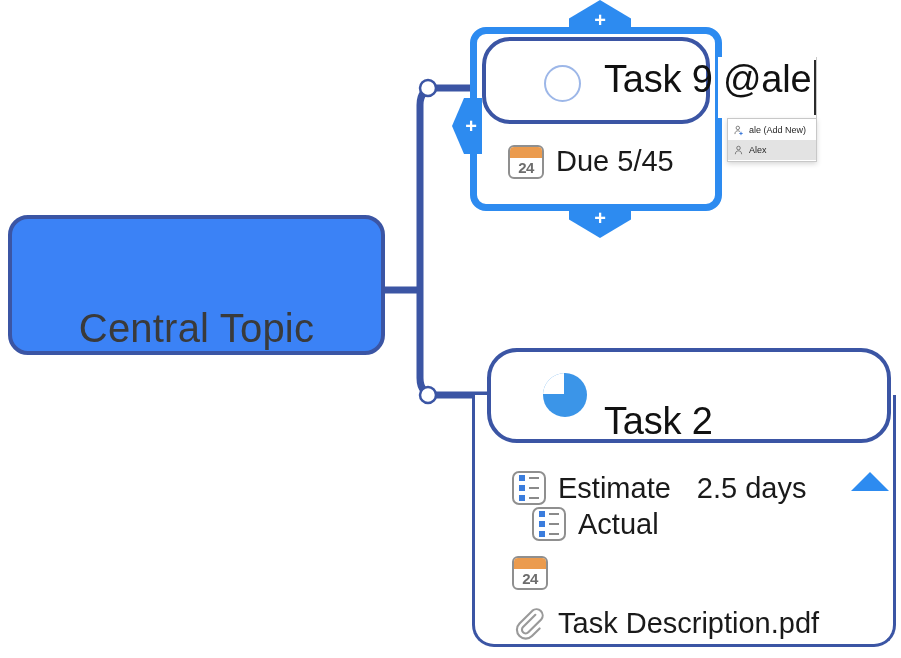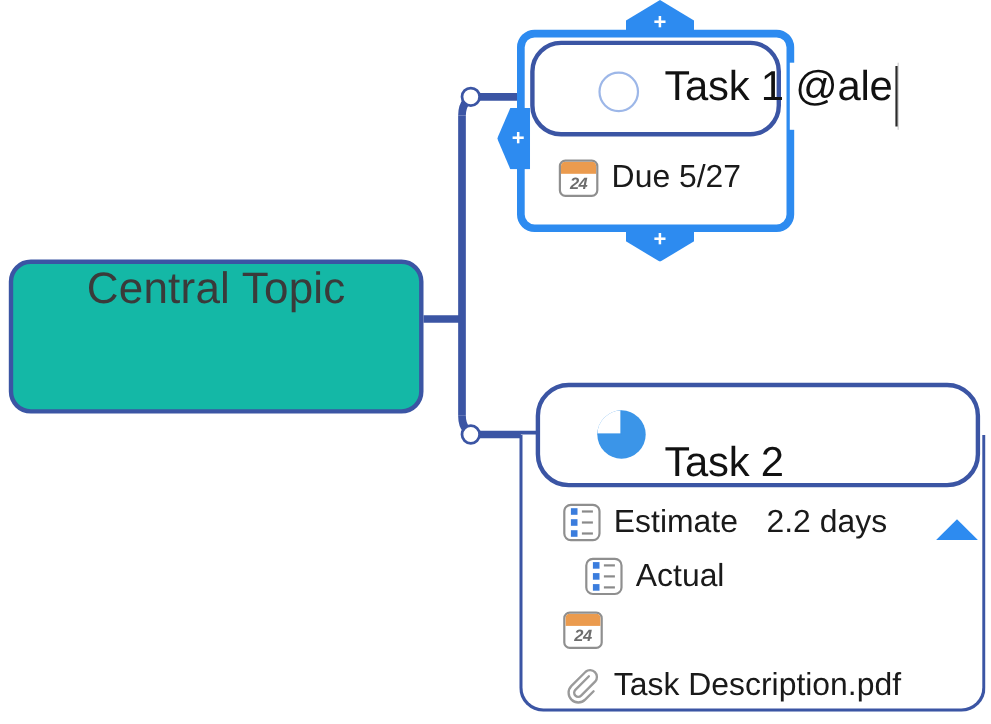--- a/index.html
+++ b/index.html
@@ -30,26 +30,25 @@
   
   .central-node {
     position: absolute;
     left: 8px;
     top: 215px;
     width: 377px;
     height: 140px;
     box-sizing: border-box;
     border: 4px solid #3b55a4;
     border-radius: 20px;
-    background: #14b8a6;
-    display: flex;
-    align-items: flex-start;
+    background: #3b82f6;
+    display: flex;
+    align-items: flex-end;
     justify-content: center;
     z-index: 5;
-    margin-top: 21px;
   }
   .central-label {
     font-size: 40px;
     color: #3a3a3a;
     font-weight: 400;
     letter-spacing: 0.2px;
   }
 
   
   .sel-frame {
@@ -290,21 +289,20 @@
   }
   .cal-body {
     flex: 1;
     display: flex;
     align-items: center;
     justify-content: center;
     font-size: 15px;
     font-weight: bold;
     color: #6d6d6d;
     letter-spacing: -0.5px;
-    font-style: italic;
   }
   .list-icon {
     width: 34px;
     height: 34px;
     border: 2px solid #8f8f8f;
     border-radius: 7px;
     box-sizing: border-box;
     background: #ffffff;
     flex: none;
     display: flex;
@@ -397,56 +395,73 @@
   <div class="sel-frame"></div>
 
   <div class="plus-handle plus-top">+</div>
   <div class="plus-handle plus-bottom">+</div>
   <div class="plus-handle plus-left">+</div>
 
   <div class="task1-title"></div>
 
   <div class="progress-ring"></div>
 
-  <div class="task1-text">Task 1 @ale</div>
+  <div class="task1-text">Task 9 @ale</div>
   <div class="edit-overlay"></div>
   <div class="caret"></div>
 
   <div class="task1-detail">
     <div class="cal-icon">
       <div class="cal-head"></div>
       <div class="cal-body">24</div>
     </div>
-    <span class="prop-label">Due 5/27</span>
-  </div>
-
+    <span class="prop-label">Due 5/45</span>
+  </div>
+
+  <div class="autocomplete">
+    <div class="ac-item">
+      <svg class="ac-icon" viewBox="0 0 16 16" xmlns="http://www.w3.org/2000/svg">
+        <circle cx="7" cy="4.2" r="2.5" fill="none" stroke="#5a5a5a" stroke-width="1.1"></circle>
+        <path d="M2.8 13.2 C2.8 9.9 5 8.4 7 8.4 C8.2 8.4 9.3 8.8 10.1 9.5" fill="none" stroke="#5a5a5a" stroke-width="1.1"></path>
+        <path d="M11.6 10.4 L11.6 14.2 M9.7 12.3 L13.5 12.3" stroke="#2d6fd6" stroke-width="1.3" stroke-linecap="round"></path>
+      </svg>
+      <span class="ac-label">ale (Add New)</span>
+    </div>
+    <div class="ac-item selected">
+      <svg class="ac-icon" viewBox="0 0 16 16" xmlns="http://www.w3.org/2000/svg">
+        <circle cx="8" cy="4.4" r="2.6" fill="none" stroke="#5a5a5a" stroke-width="1.1"></circle>
+        <path d="M3.4 13.4 C3.4 10 5.7 8.5 8 8.5 C10.3 8.5 12.6 10 12.6 13.4" fill="none" stroke="#5a5a5a" stroke-width="1.1"></path>
+      </svg>
+      <span class="ac-label">Alex</span>
+    </div>
+  </div>
 
   <div class="task2-panel"></div>
   <div class="task2-title"></div>
 
   <div class="pie-icon"></div>
   <div class="task2-text">Task 2</div>
 
-  <div class="prop-row" style="top:455px;">
+  <div class="prop-row" style="top:468px;">
     <div class="list-icon">
       <div class="list-line">
           <div class="list-sq"></div>
           <div class="list-bar"></div>
         </div>
       <div class="list-line">
           <div class="list-sq"></div>
           <div class="list-bar"></div>
         </div>
       <div class="list-line">
           <div class="list-sq"></div>
           <div class="list-bar"></div>
         </div>
     </div>
     <span class="prop-label">Estimate</span>
-    <span class="prop-value">2.2 days</span>
+    <span class="prop-value">2.5 days</span>
   </div>
 
   <div class="prop-row" style="top:504px;padding-left:20px;">
     <div class="list-icon">
       <div class="list-line">
           <div class="list-sq"></div>
           <div class="list-bar"></div>
         </div>
       <div class="list-line">
           <div class="list-sq"></div>

